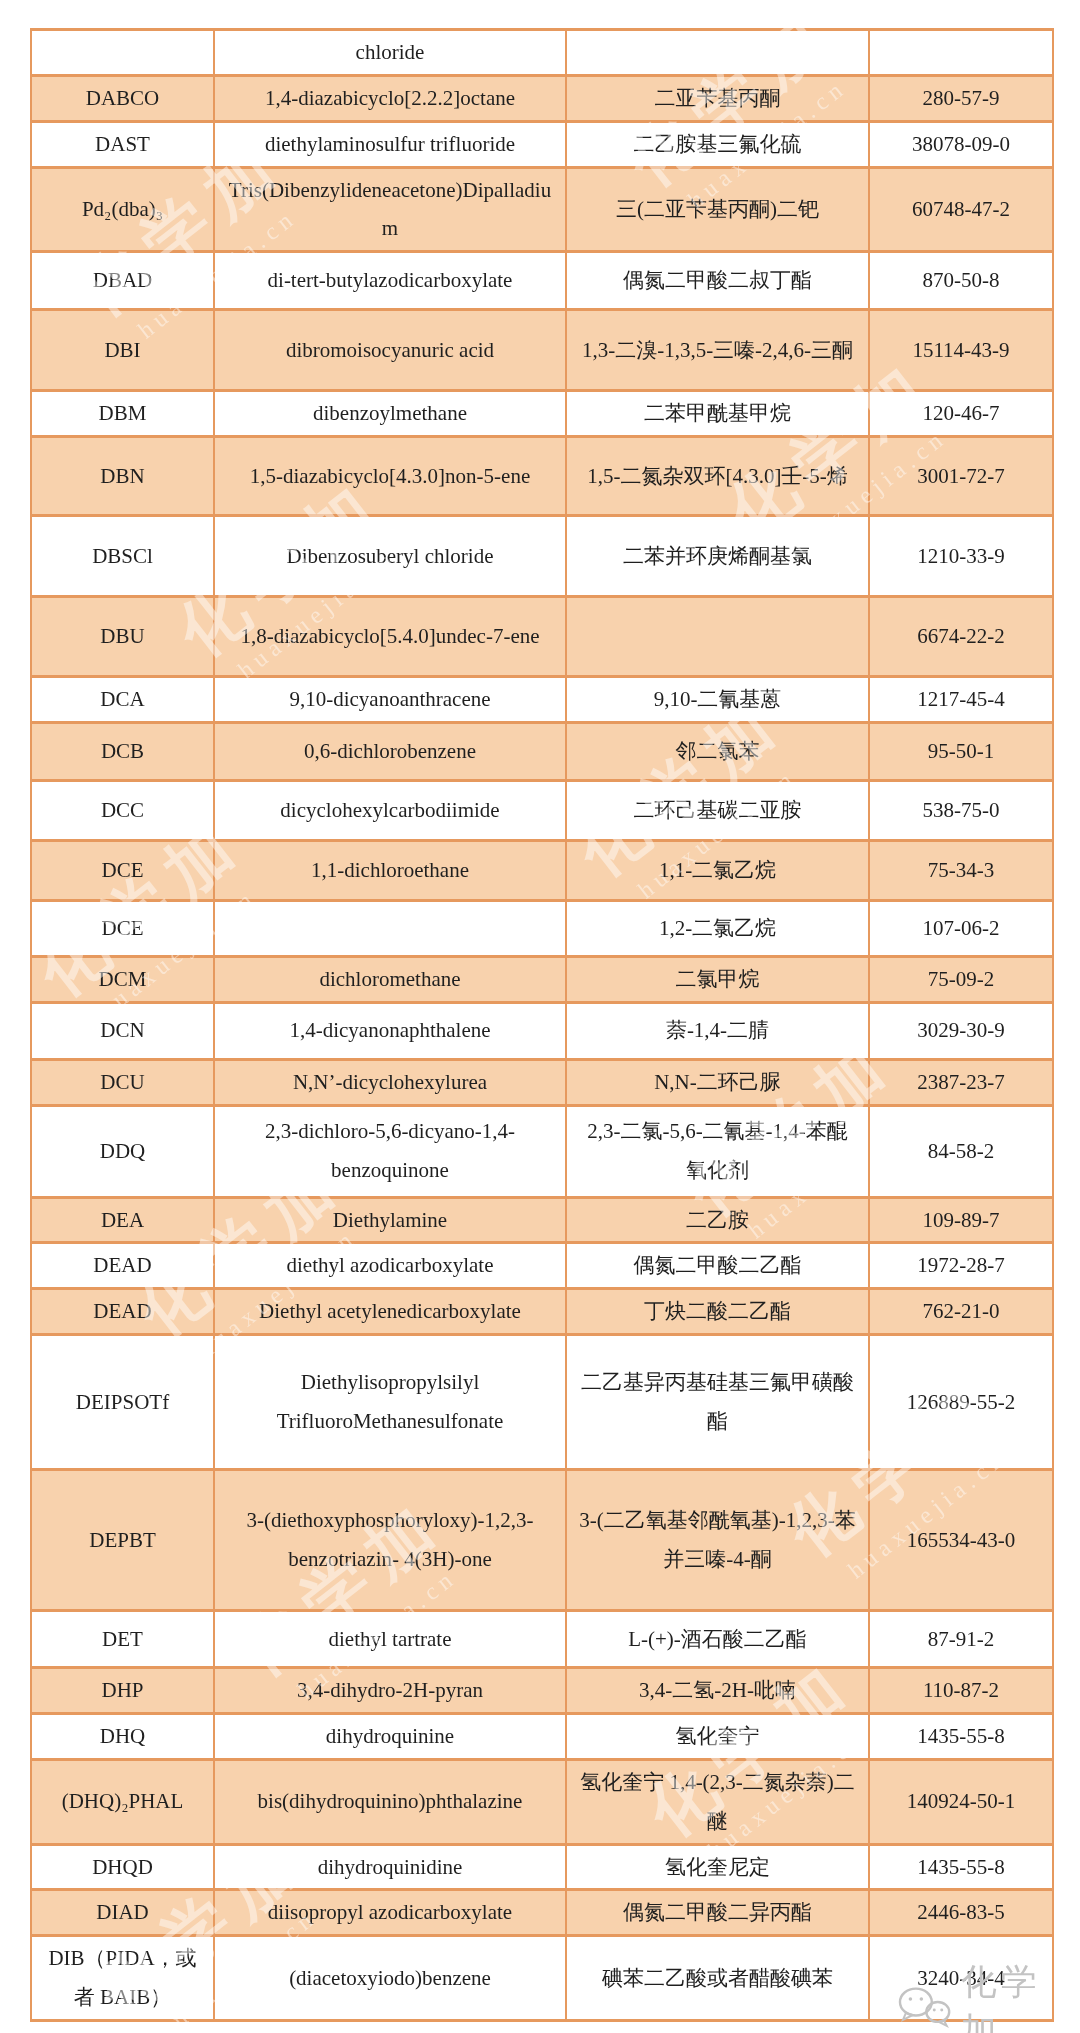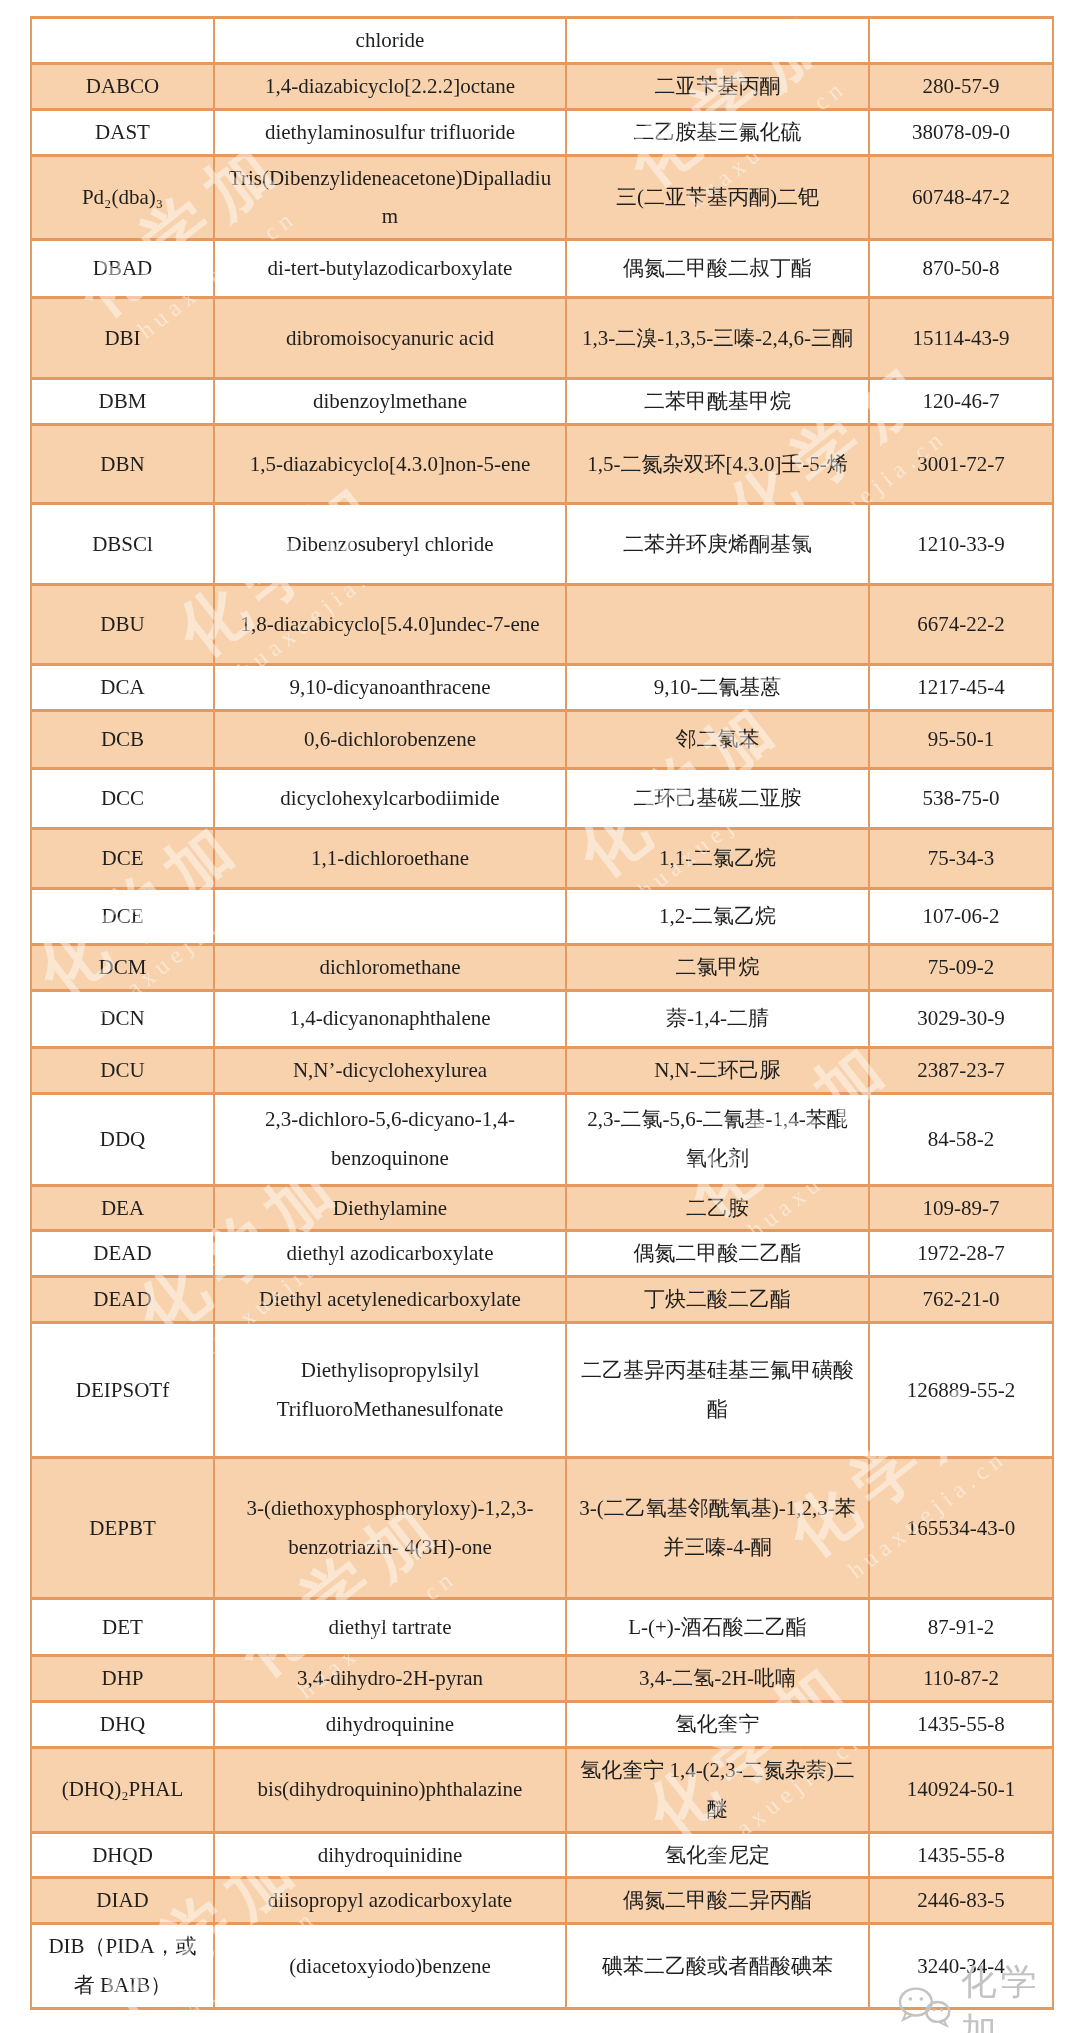--- a/index.html
+++ b/index.html
@@ -14,21 +14,21 @@
   html,body{width:1080px;background:var(--page-bg);}
   body{
     position:relative;
     width:1080px;height:2033px;
     overflow:hidden;
     font-family:"Liberation Serif","DejaVu Serif",serif;
     color:var(--text);
   }
   .reagent-table{
     position:absolute;
-    left:30px;top:16px;
+    left:30px;top:28px;
     width:1022px;
     border-collapse:collapse;
     table-layout:fixed;
     background:#fff;
   }
   .reagent-table td{
     border:3px solid var(--border);
     border-left-width:2px;
     border-right-width:2px;
     text-align:center;

